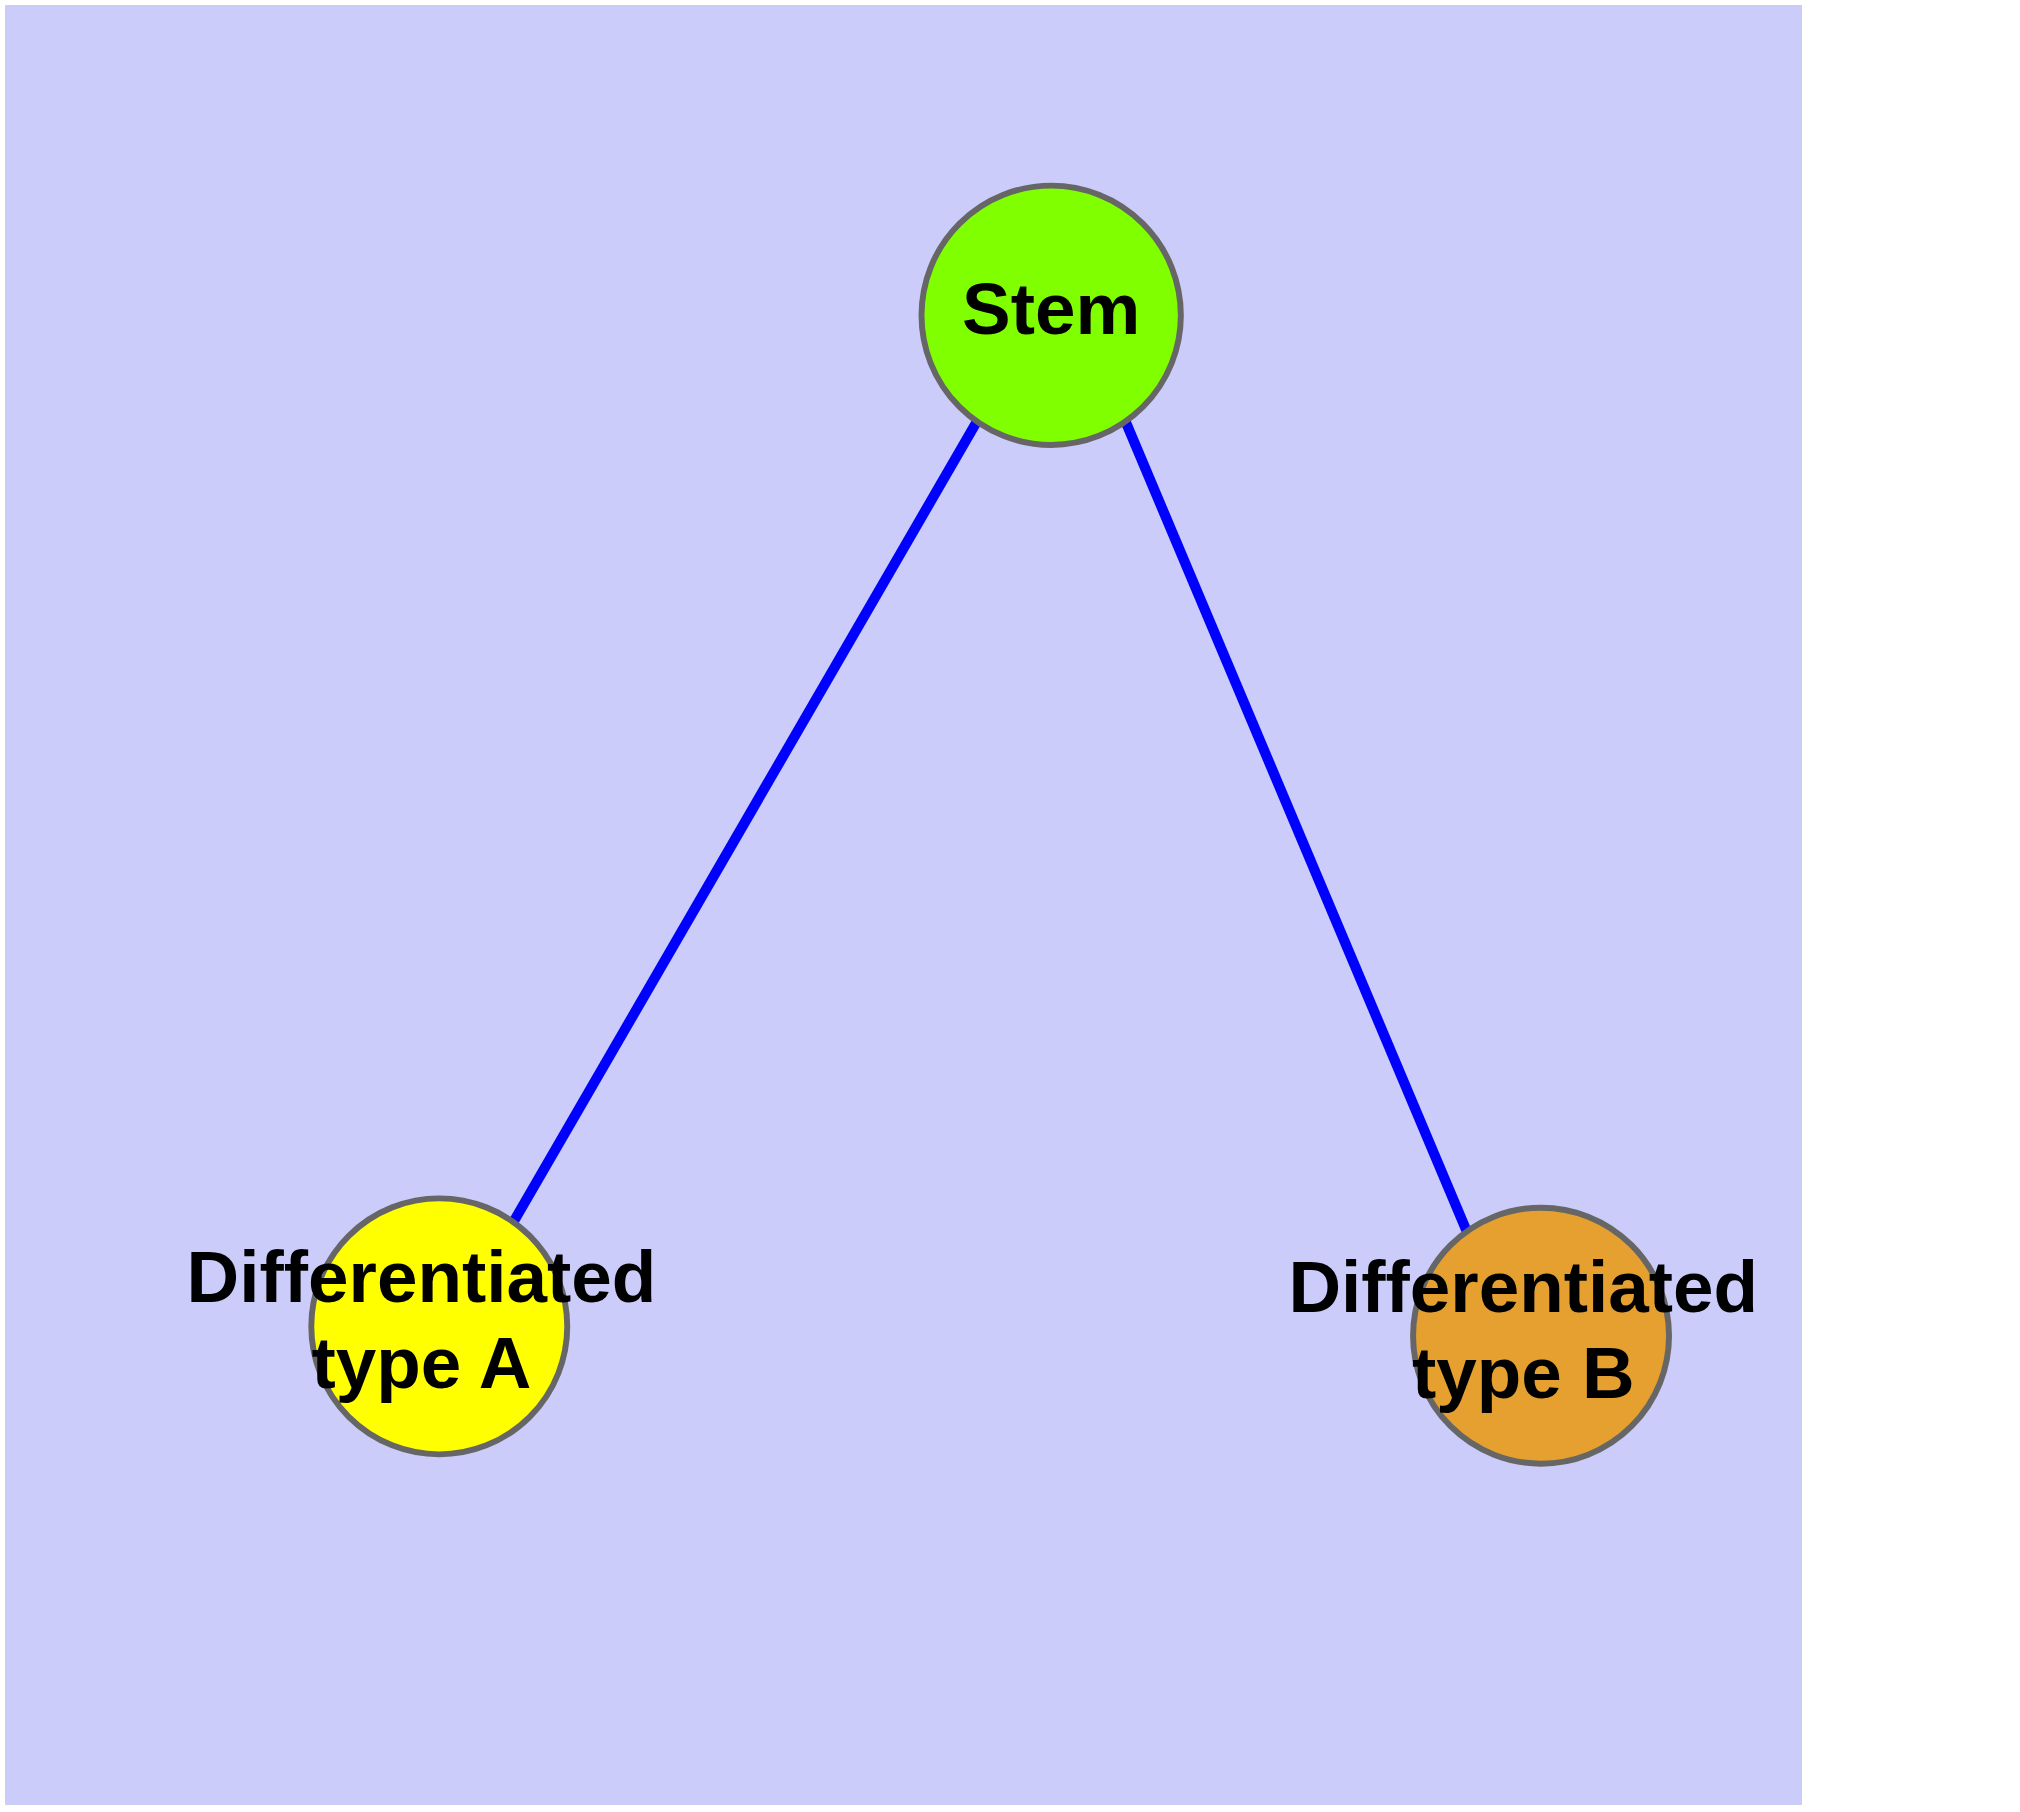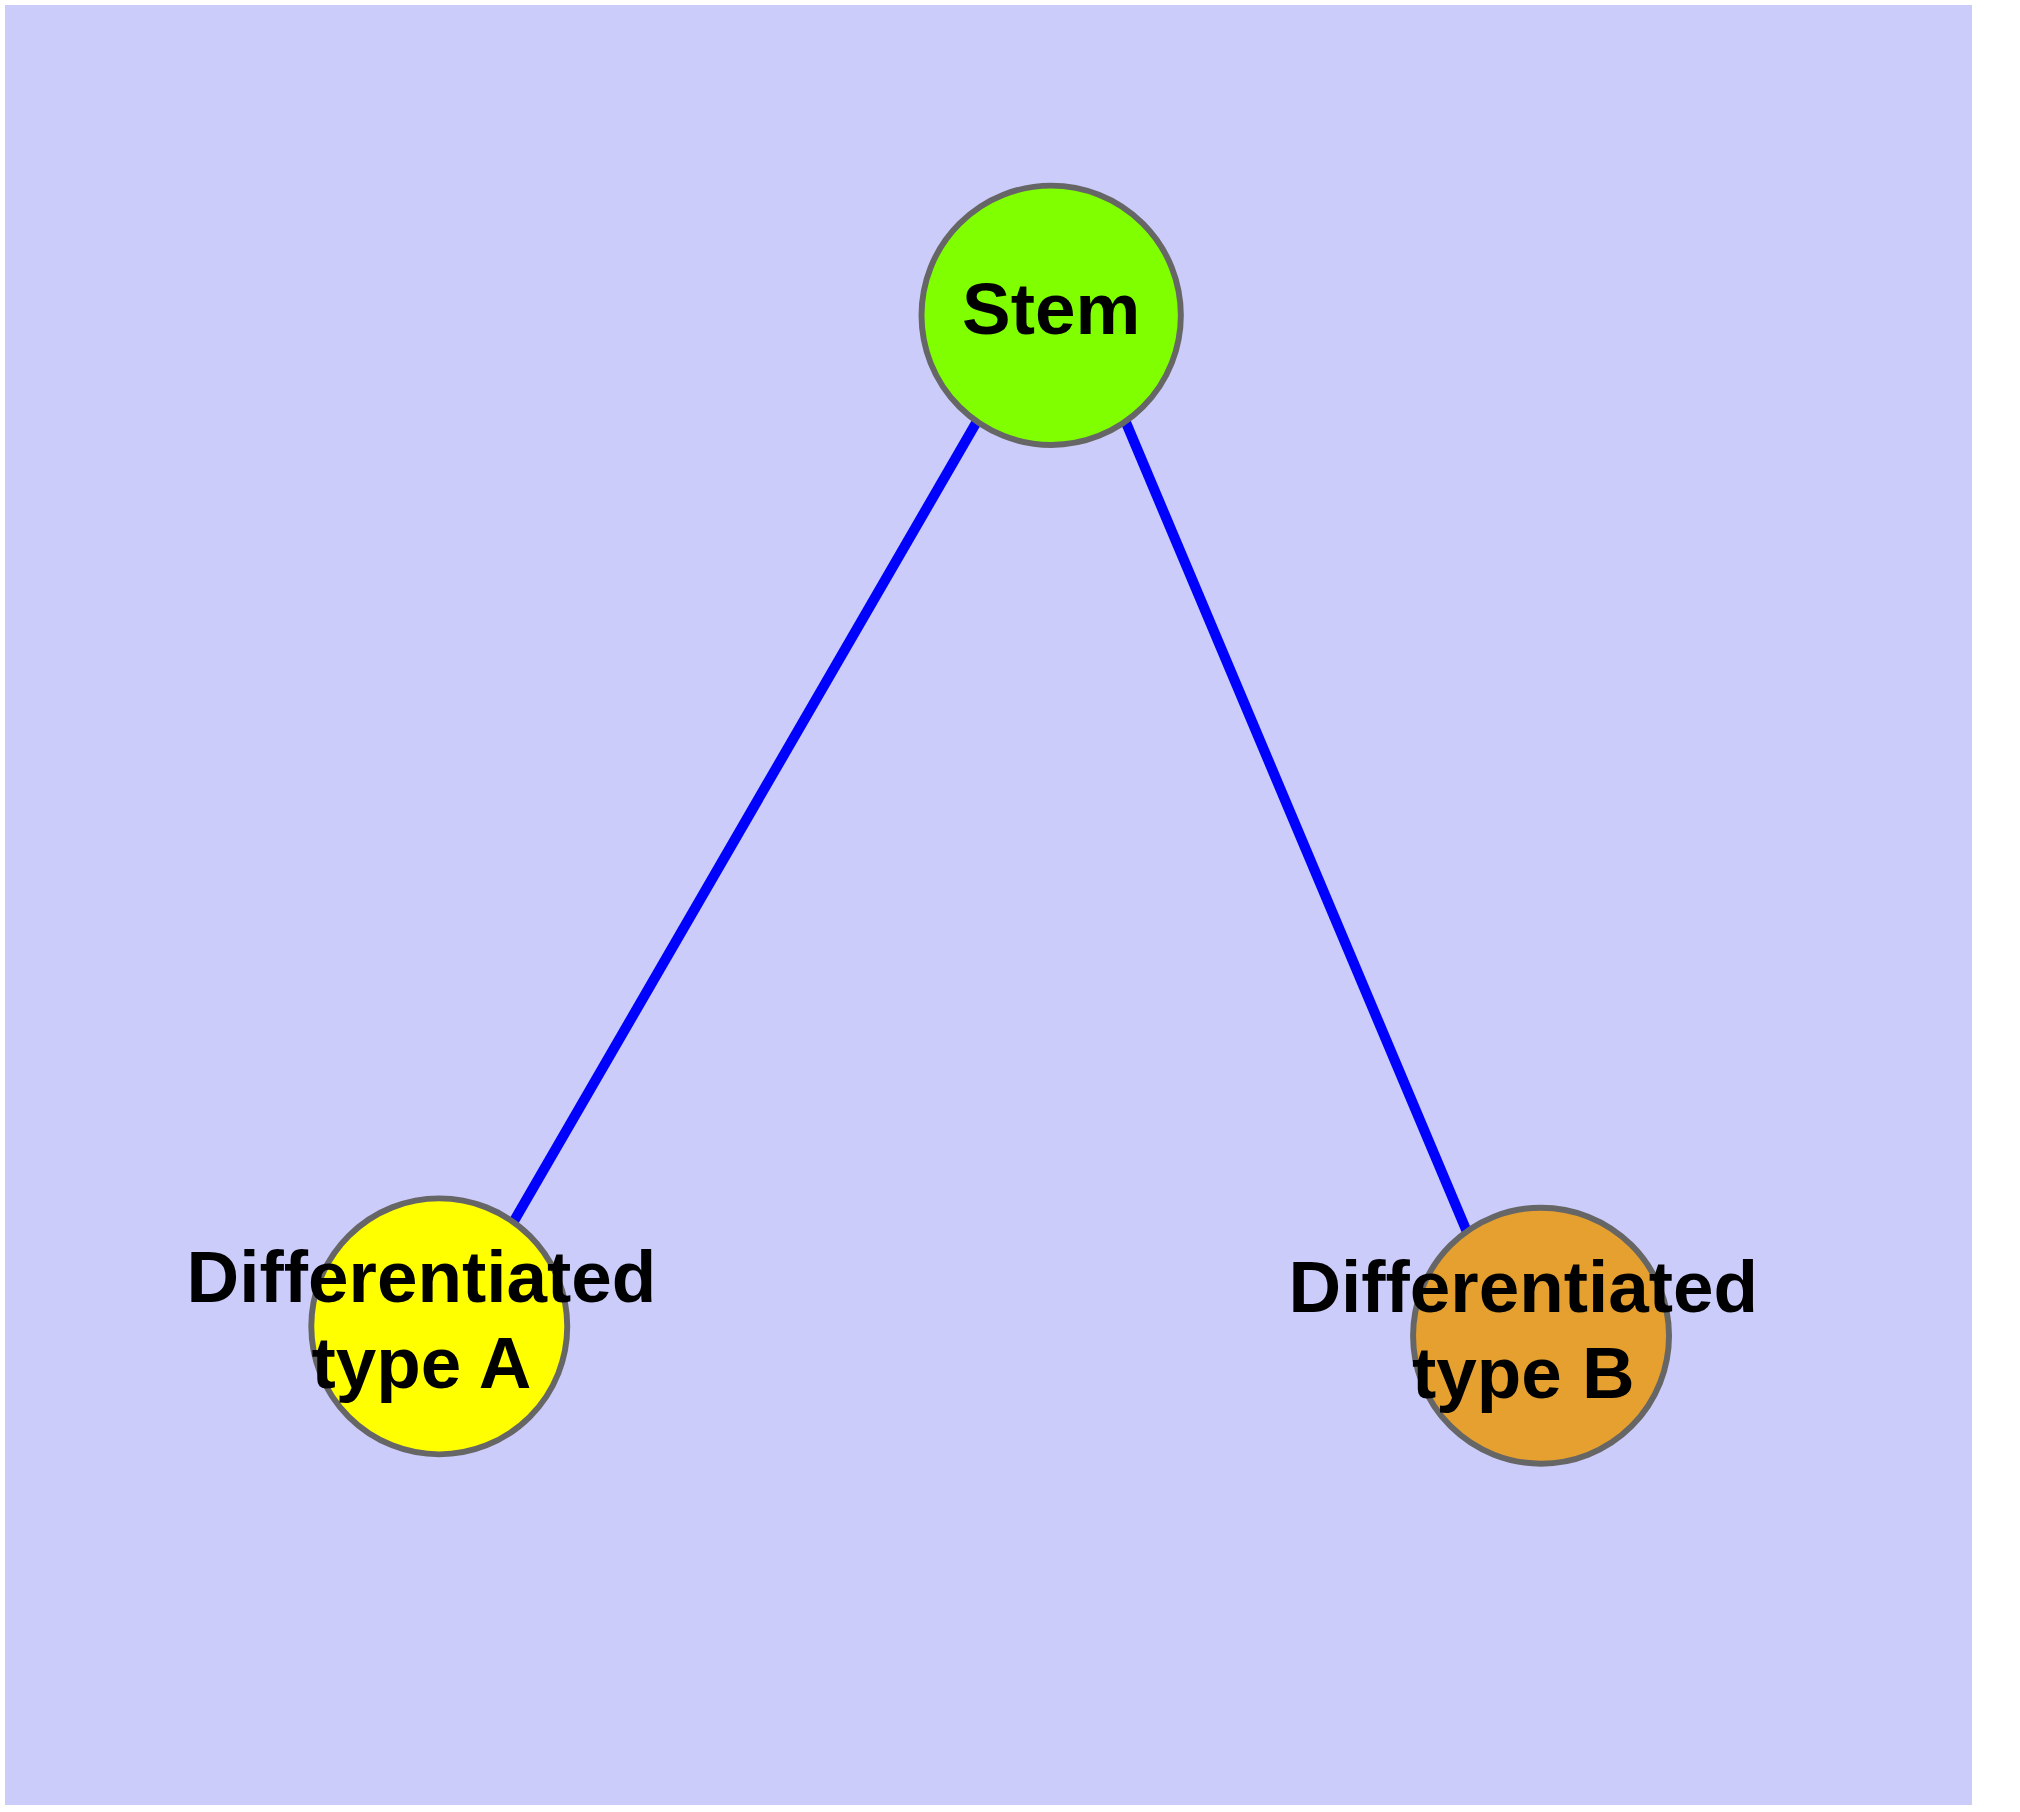--- a/index.html
+++ b/index.html
@@ -35,21 +35,21 @@
     font-family: "Liberation Sans", sans-serif;
     font-weight: bold;
     fill: #000000;
     text-anchor: middle;
     dominant-baseline: middle;
   }
 </style>
 </head>
 <body>
 
-<div id="canvas" style="width: 1972px; height: 1812px; background: rgb(255, 255, 255);">
+<div id="canvas" style="width: 1802px; height: 1812px; background: rgb(255, 255, 255);">
 
   <div id="plot-background" style="background: rgb(204, 204, 250);"></div>
 
   <svg id="graph-svg" viewBox="0 0 2384 2138" style="width: 2021px; height: 1812px;">
 
     <g id="edges-layer">
       <line x1="1152" y1="498" x2="606" y2="1441" stroke="#0000ff" stroke-width="12" stroke-linecap="butt"></line>
       <line x1="1328" y1="498" x2="1730" y2="1452" stroke="#0000ff" stroke-width="12" stroke-linecap="butt"></line>
     </g>
 

